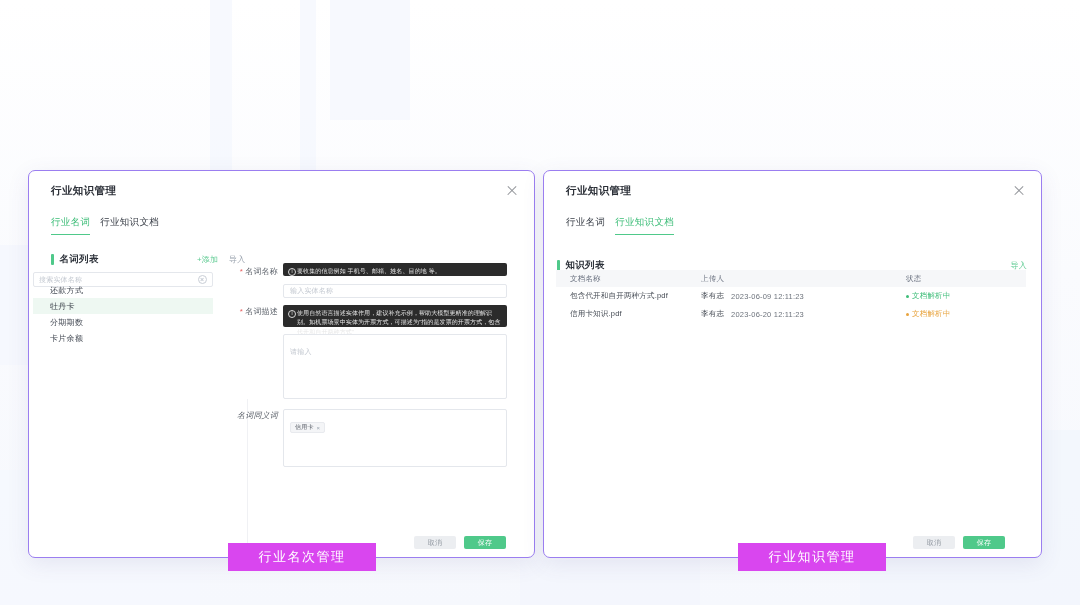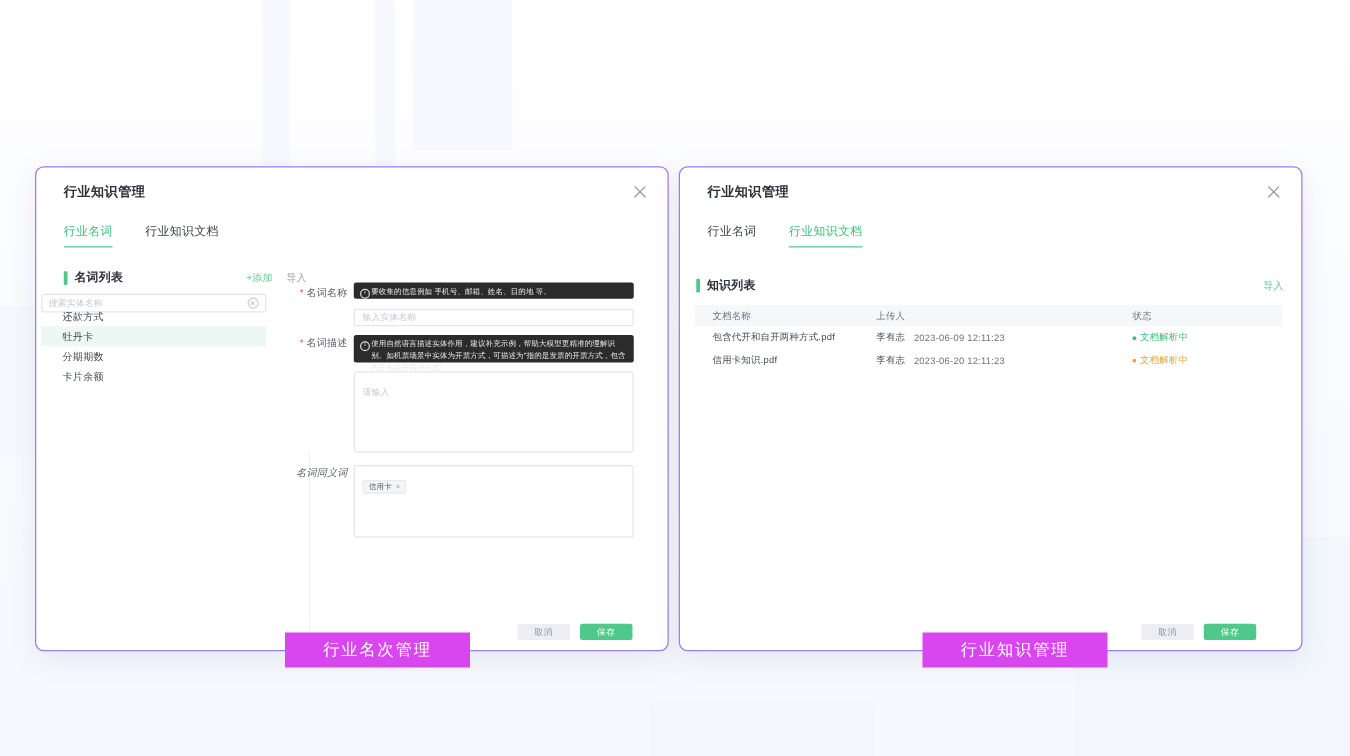--- a/index.html
+++ b/index.html
@@ -17,21 +17,21 @@
   }
   .bg-stripe{position:absolute;background:#f4f7fd;opacity:.75;}
   .s1{left:210px;top:0;width:22px;height:260px;}
   .s2{left:300px;top:0;width:16px;height:240px;}
   .s3{left:330px;top:0;width:80px;height:120px;}
   .s4{left:0;top:245px;width:430px;height:120px;}
   .s5{left:860px;top:430px;width:220px;height:175px;background:#f2f6fc;}
   .s6{left:0;top:470px;width:200px;height:135px;background:#f5f8fd;}
   .s7{left:520px;top:560px;width:180px;height:45px;background:#f3f6fc;}
 
-  .stage{position:absolute;inset:0;}
+  .stage{position:absolute;inset:0;margin-top:37px;}
 
   
   .panel{
     position:absolute;
     background:#ffffff;
     border:1.5px solid #9b7ef0;
     border-radius:7px;
     box-shadow:0 6px 22px rgba(80,70,140,.10);
     overflow:hidden;
   }
@@ -46,21 +46,21 @@
     position:absolute;right:14px;top:11px;width:16px;height:16px;
     cursor:pointer;opacity:.55;
   }
   .close-x:before,.close-x:after{
     content:"";position:absolute;left:2px;top:7.5px;width:12px;height:1.2px;background:#3c4049;
   }
   .close-x:before{transform:rotate(45deg);}
   .close-x:after{transform:rotate(-45deg);}
 
   
-  .tabs{position:absolute;left:22px;top:45px;display:flex;gap:26px;}
+  .tabs{position:absolute;left:22px;top:45px;display:flex;gap:10px;}
   .tab{
     font-size:9.5px;color:#3a3f48;padding-bottom:5px;cursor:pointer;
     white-space:nowrap;letter-spacing:.3px;
   }
   .tab.active{color:#3dbd78;border-bottom:1.6px solid #4fc98a;}
 
   
   .section-head{position:absolute;display:flex;align-items:center;}
   .bar{width:2.5px;height:11px;background:#4fc98a;border-radius:1px;margin-right:6px;}
   .section-title{font-size:9.5px;color:#2d323a;font-weight:bold;letter-spacing:.3px;}
@@ -146,21 +146,21 @@
   
   .footer-btns{position:absolute;display:flex;gap:8px;}
   .btn{
     width:42px;height:13px;border-radius:2px;font-size:7px;
     display:flex;align-items:center;justify-content:center;cursor:pointer;letter-spacing:.3px;
   }
   .btn-cancel{background:#eceef1;color:#8d949d;}
   .btn-save{background:#4fc98a;color:#ffffff;}
 
   
-  .table{position:absolute;left:556px;top:244px;width:470px;}
+  .table{position:absolute;left:556px;top:233px;width:470px;}
   .thead{
     display:flex;height:17px;align-items:center;background:#f6f7f9;
     font-size:7.5px;color:#6b7280;letter-spacing:.2px;
   }
   .trow{
     display:flex;height:18px;align-items:center;
     font-size:7.5px;color:#444a53;letter-spacing:.2px;
   }
   .c-name{width:145px;padding-left:14px;box-sizing:border-box;}
   .c-user{width:205px;display:flex;align-items:center;gap:7px;}

